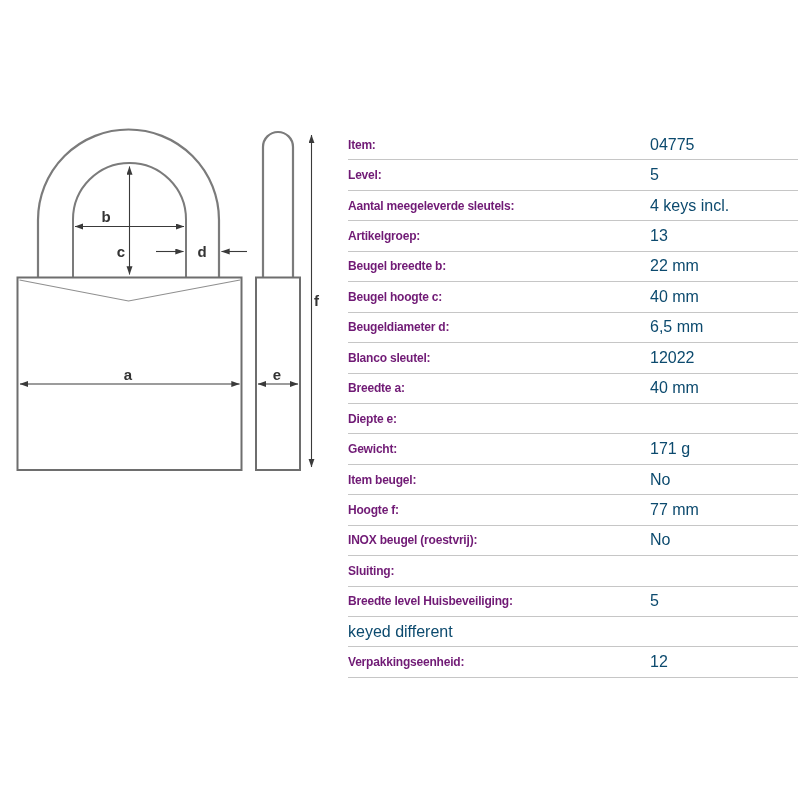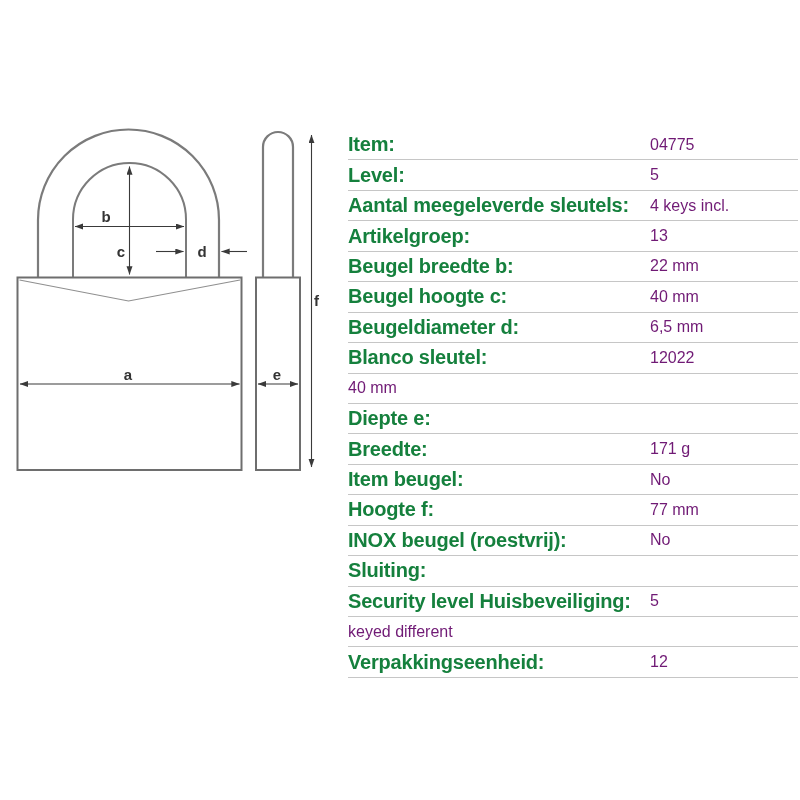--- a/index.html
+++ b/index.html
@@ -28,31 +28,31 @@
   }
   .spec-row {
     height: 30.45px;
     display: flex;
     align-items: center;
     border-bottom: 1px solid #c6c6c6;
     box-sizing: border-box;
   }
   .spec-label {
     width: 302px;
-    font-size: 20px;
+    font-size: 12px;
     font-weight: bold;
-    color: #15803d;
+    color: #701a75;
     letter-spacing: -0.2px;
     white-space: nowrap;
     overflow: hidden;
   }
   .spec-value {
     flex: 1;
     font-size: 16px;
-    color: #701a75;
+    color: #0c4a6e;
     white-space: nowrap;
   }
 </style>
 </head>
 <body>
 
 <div>
 
   <svg class="diagram" viewBox="0 0 800 800" xmlns="http://www.w3.org/2000/svg">
     <defs>
@@ -126,29 +126,30 @@
     <div class="spec-label lbl">Beugeldiameter d:</div>
     <div class="spec-value val">6,5 mm</div>
   </div>
 
   <div class="spec-row">
     <div class="spec-label lbl">Blanco sleutel:</div>
     <div class="spec-value val">12022</div>
   </div>
 
   <div class="spec-row">
+    <div class="spec-label lbl">Breedte a:</div>
     <div class="spec-value val">40 mm</div>
   </div>
 
   <div class="spec-row">
     <div class="spec-label lbl">Diepte e:</div>
   </div>
 
   <div class="spec-row">
-    <div class="spec-label lbl">Breedte:</div>
+    <div class="spec-label lbl">Gewicht:</div>
     <div class="spec-value val">171 g</div>
   </div>
 
   <div class="spec-row">
     <div class="spec-label lbl">Item beugel:</div>
     <div class="spec-value val">No</div>
   </div>
 
   <div class="spec-row">
     <div class="spec-label lbl">Hoogte f:</div>
@@ -158,21 +159,21 @@
   <div class="spec-row">
     <div class="spec-label lbl">INOX beugel (roestvrij):</div>
     <div class="spec-value val">No</div>
   </div>
 
   <div class="spec-row">
     <div class="spec-label lbl">Sluiting:</div>
   </div>
 
   <div class="spec-row">
-    <div class="spec-label lbl">Security level Huisbeveiliging:</div>
+    <div class="spec-label lbl">Breedte level Huisbeveiliging:</div>
     <div class="spec-value val">5</div>
   </div>
 
   <div class="spec-row">
     <div class="spec-value val">keyed different</div>
   </div>
 
   <div class="spec-row">
     <div class="spec-label lbl">Verpakkingseenheid:</div>
     <div class="spec-value val">12</div>

